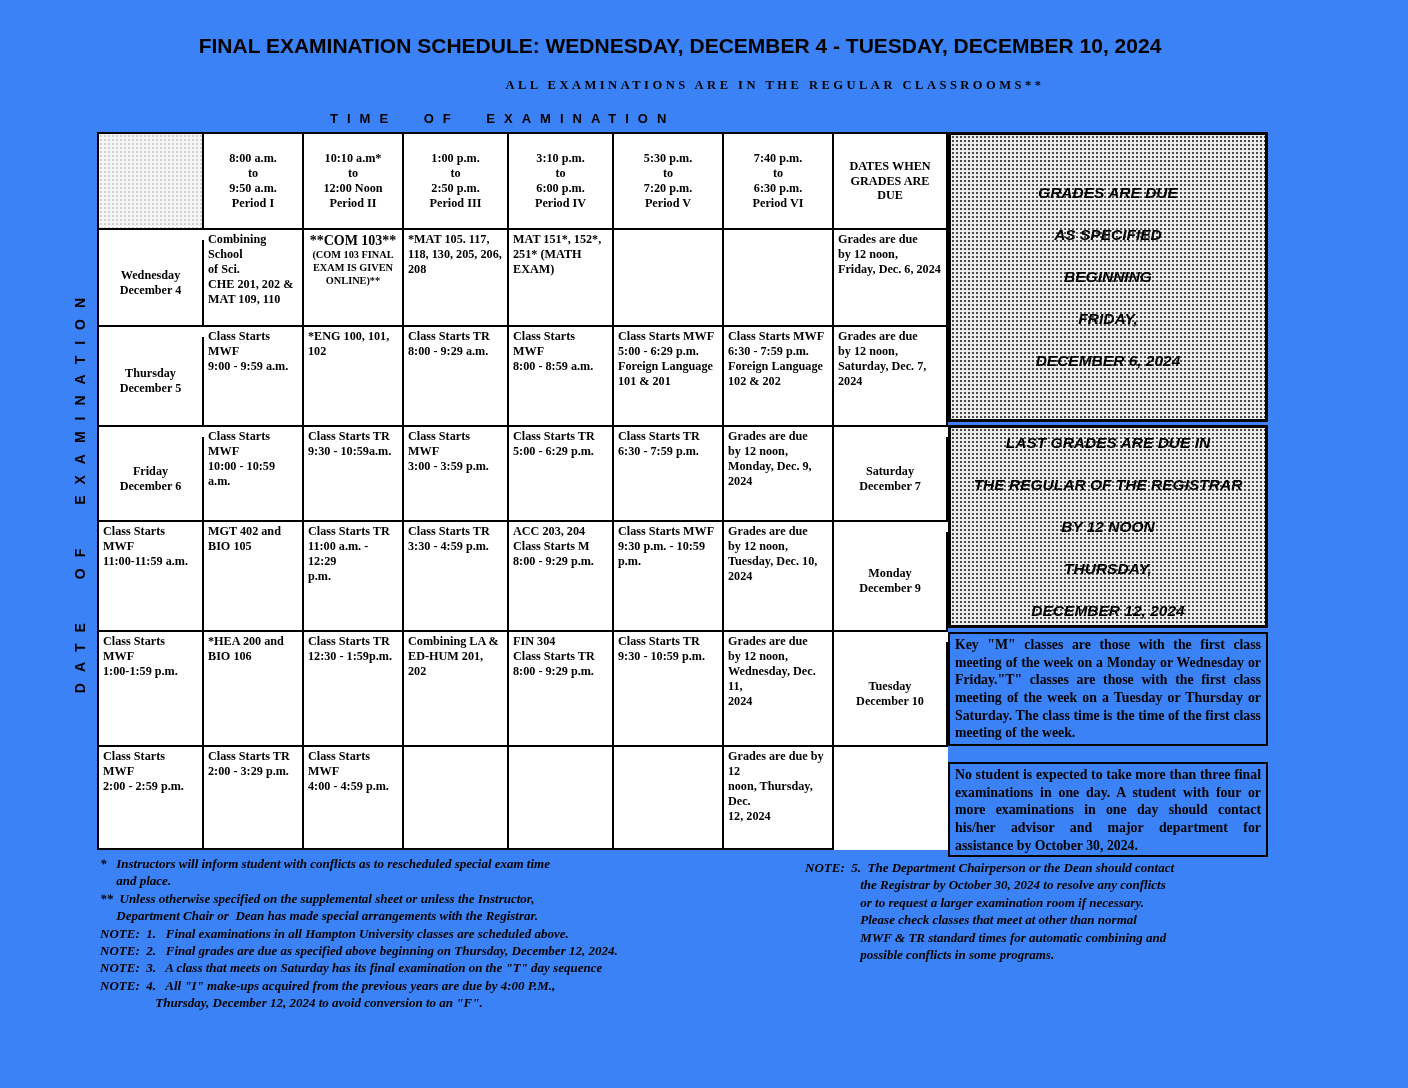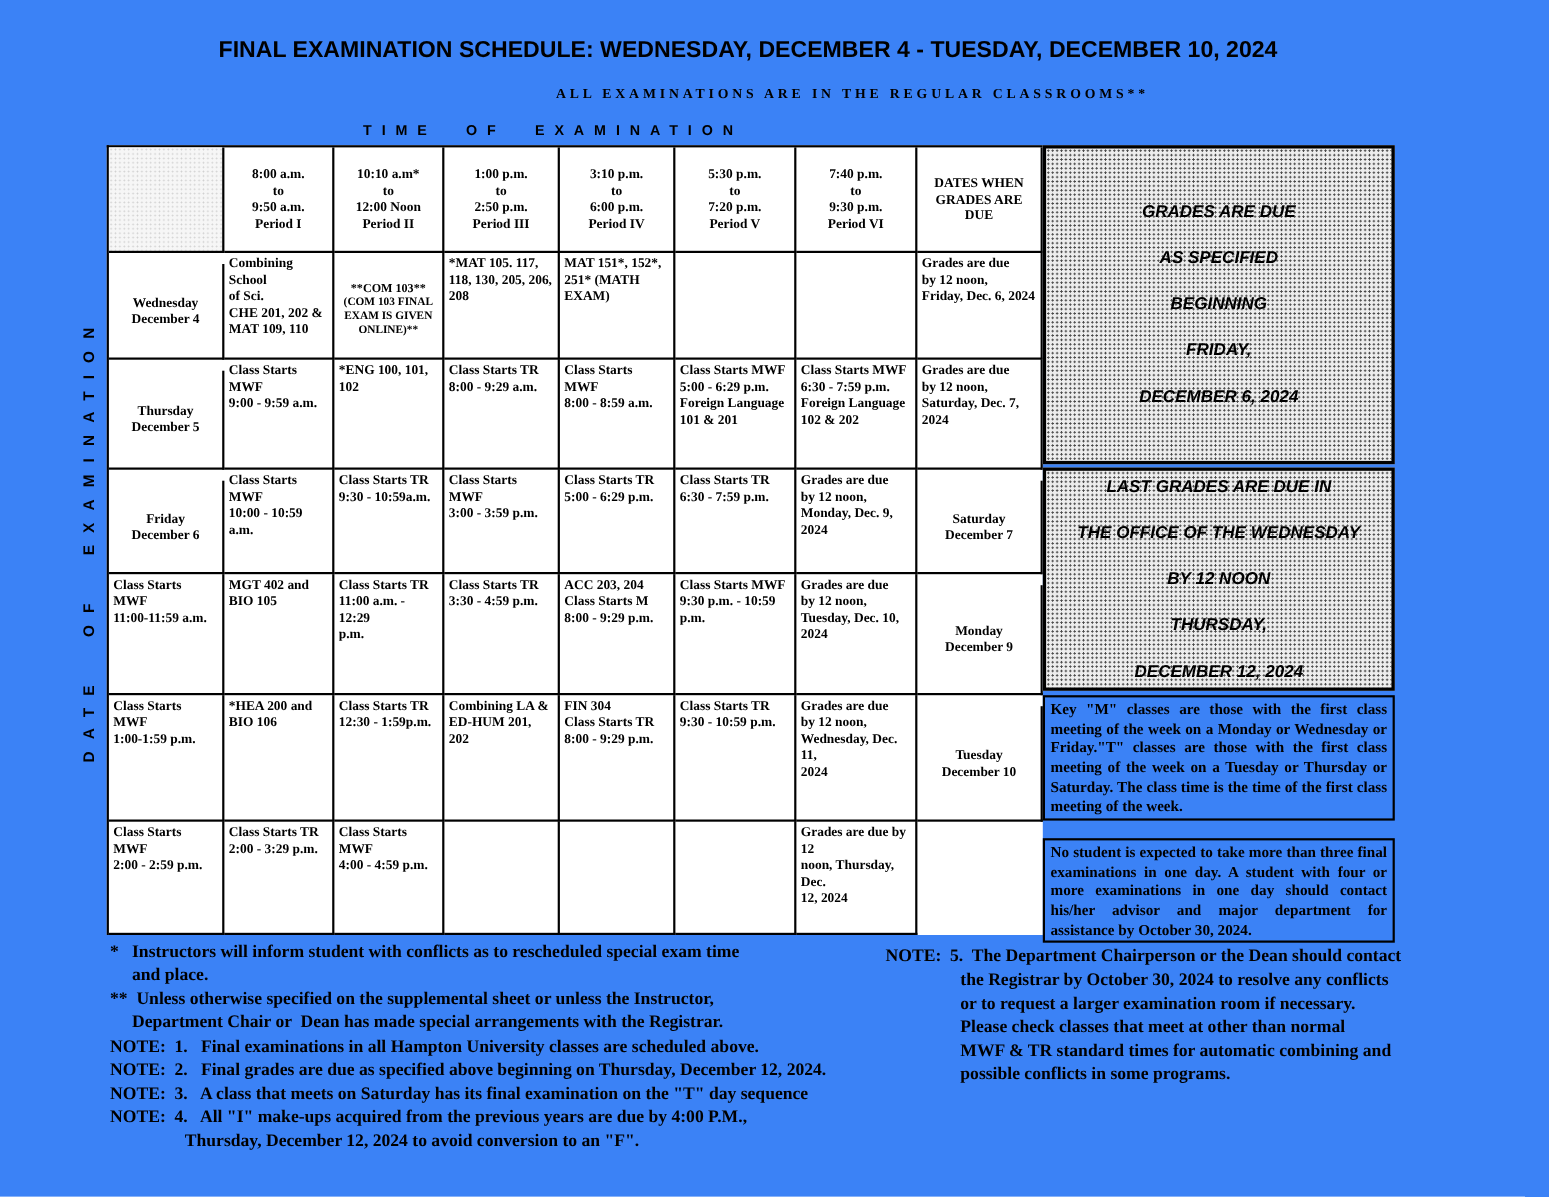--- a/index.html
+++ b/index.html
@@ -21,36 +21,36 @@
              grid-template-columns:105px 100px 100px 105px 105px 110px 110px 114px;
              grid-template-rows:96px 97px 100px 95px 110px 115px 103px;
              border-top:2px solid #000;border-left:2px solid #000;background:#fff;}
   .exam-grid > div{border-right:2px solid #000;border-bottom:2px solid #000;box-sizing:border-box;
                    white-space:pre-line;font-weight:bold;font-size:12.2px;line-height:1.22;
                    padding:2px 4px;overflow:hidden;}
   .hdr{display:flex;align-items:center;justify-content:center;text-align:center;font-size:12.5px;}
   .corner{background:radial-gradient(circle,#cfcfcf 0.7px,transparent 0.9px) 0 0/4px 4px #f6f6f6;}
   .day{display:flex;align-items:center;justify-content:center;text-align:center;margin-top:10px;}
   .center-cell{display:flex;flex-direction:column;align-items:center;text-align:center;}
-  .center-cell .big{font-size:11px;margin-top:24px;}
+  .center-cell .big{font-size:14px;}
   .center-cell .small{font-size:10.3px;line-height:1.25;}
 
   .panel{position:absolute;left:948px;width:320px;box-sizing:border-box;}
   .dotbox{border:3px solid #000;display:flex;flex-direction:column;justify-content:center;
           row-gap:26px;background:radial-gradient(circle,#4a4a4a 0.8px,transparent 1px) 0 0/4px 4px #ededed;}
   .panel-line{font-family:"Liberation Sans",sans-serif;font-style:italic;font-weight:bold;
               font-size:15.5px;text-align:center;line-height:16px;}
   #grades-due-panel{top:132px;height:290px;}
   #last-grades-panel{top:425px;height:203px;}
   .textbox{border:2px solid #000;padding:2px 5px;font-weight:bold;font-size:13.8px;
            text-align:justify;line-height:1.28;}
   #key-note{top:632px;height:114px;}
   #exam-limit-note{top:762px;height:95px;}
 
-  .footnote{position:absolute;font-weight:bold;font-size:16px;line-height:1.34;white-space:pre-wrap;}
+  .footnote{position:absolute;font-weight:bold;font-size:13px;line-height:1.34;white-space:pre-wrap;font-style:italic;}
   #footnotes-left{left:100px;top:855px;}
   #footnote-note5{left:805px;top:859px;}
 </style>
 </head>
 <body>
 
 <div id="page">
   <div id="title">FINAL EXAMINATION SCHEDULE:  WEDNESDAY, DECEMBER 4 - TUESDAY, DECEMBER 10, 2024</div>
   <div id="subtitle">ALL EXAMINATIONS ARE IN THE REGULAR CLASSROOMS**</div>
   <div id="time-label">TIME OF EXAMINATION</div>
@@ -73,21 +73,21 @@
       <div class="hdr">3:10 p.m.
 to
 6:00 p.m.
 Period IV</div>
       <div class="hdr">5:30 p.m.
 to
 7:20 p.m.
 Period V</div>
       <div class="hdr">7:40 p.m.
 to
-9:30 p.m.
+6:30 p.m.
 Period VI</div>
       <div class="hdr">DATES WHEN
 GRADES ARE DUE</div>
       <div class="day">Wednesday
 December 4</div>
       <div>Combining School
 of Sci.
 CHE 201, 202 &amp;
 MAT 109, 110</div>
       <div class="center-cell"><div class="big">**COM 103**</div><div class="small">(COM 103 FINAL
@@ -198,21 +198,21 @@
 
   <div id="grades-due-panel" class="panel dotbox">
       <div class="panel-line">GRADES ARE DUE</div>
       <div class="panel-line">AS SPECIFIED</div>
       <div class="panel-line">BEGINNING</div>
       <div class="panel-line">FRIDAY,</div>
       <div class="panel-line">DECEMBER 6, 2024</div>
     </div>
   <div id="last-grades-panel" class="panel dotbox">
       <div class="panel-line">LAST GRADES ARE DUE IN</div>
-      <div class="panel-line">THE OFFICE OF THE WEDNESDAY</div>
+      <div class="panel-line">THE REGULAR OF THE REGISTRAR</div>
       <div class="panel-line">BY 12 NOON</div>
       <div class="panel-line">THURSDAY,</div>
       <div class="panel-line">DECEMBER 12, 2024</div>
     </div>
   <div id="key-note" class="panel textbox">Key "M" classes are those with the first class meeting of the week on a Monday or Wednesday or Friday."T" classes are those with the first class meeting of the week on a Tuesday or Thursday or Saturday.  The class time is the time of the first class meeting of the week.</div>
   <div id="exam-limit-note" class="panel textbox">No student is expected to take more than three final examinations in one day.  A student with four or more examinations in one day should contact his/her advisor and major department for assistance by October 30, 2024.</div>
 
   <div id="footnotes-left" class="footnote">*   Instructors will inform student with conflicts as to rescheduled special exam time
      and place.
 **  Unless otherwise specified on the supplemental sheet or unless the Instructor,

